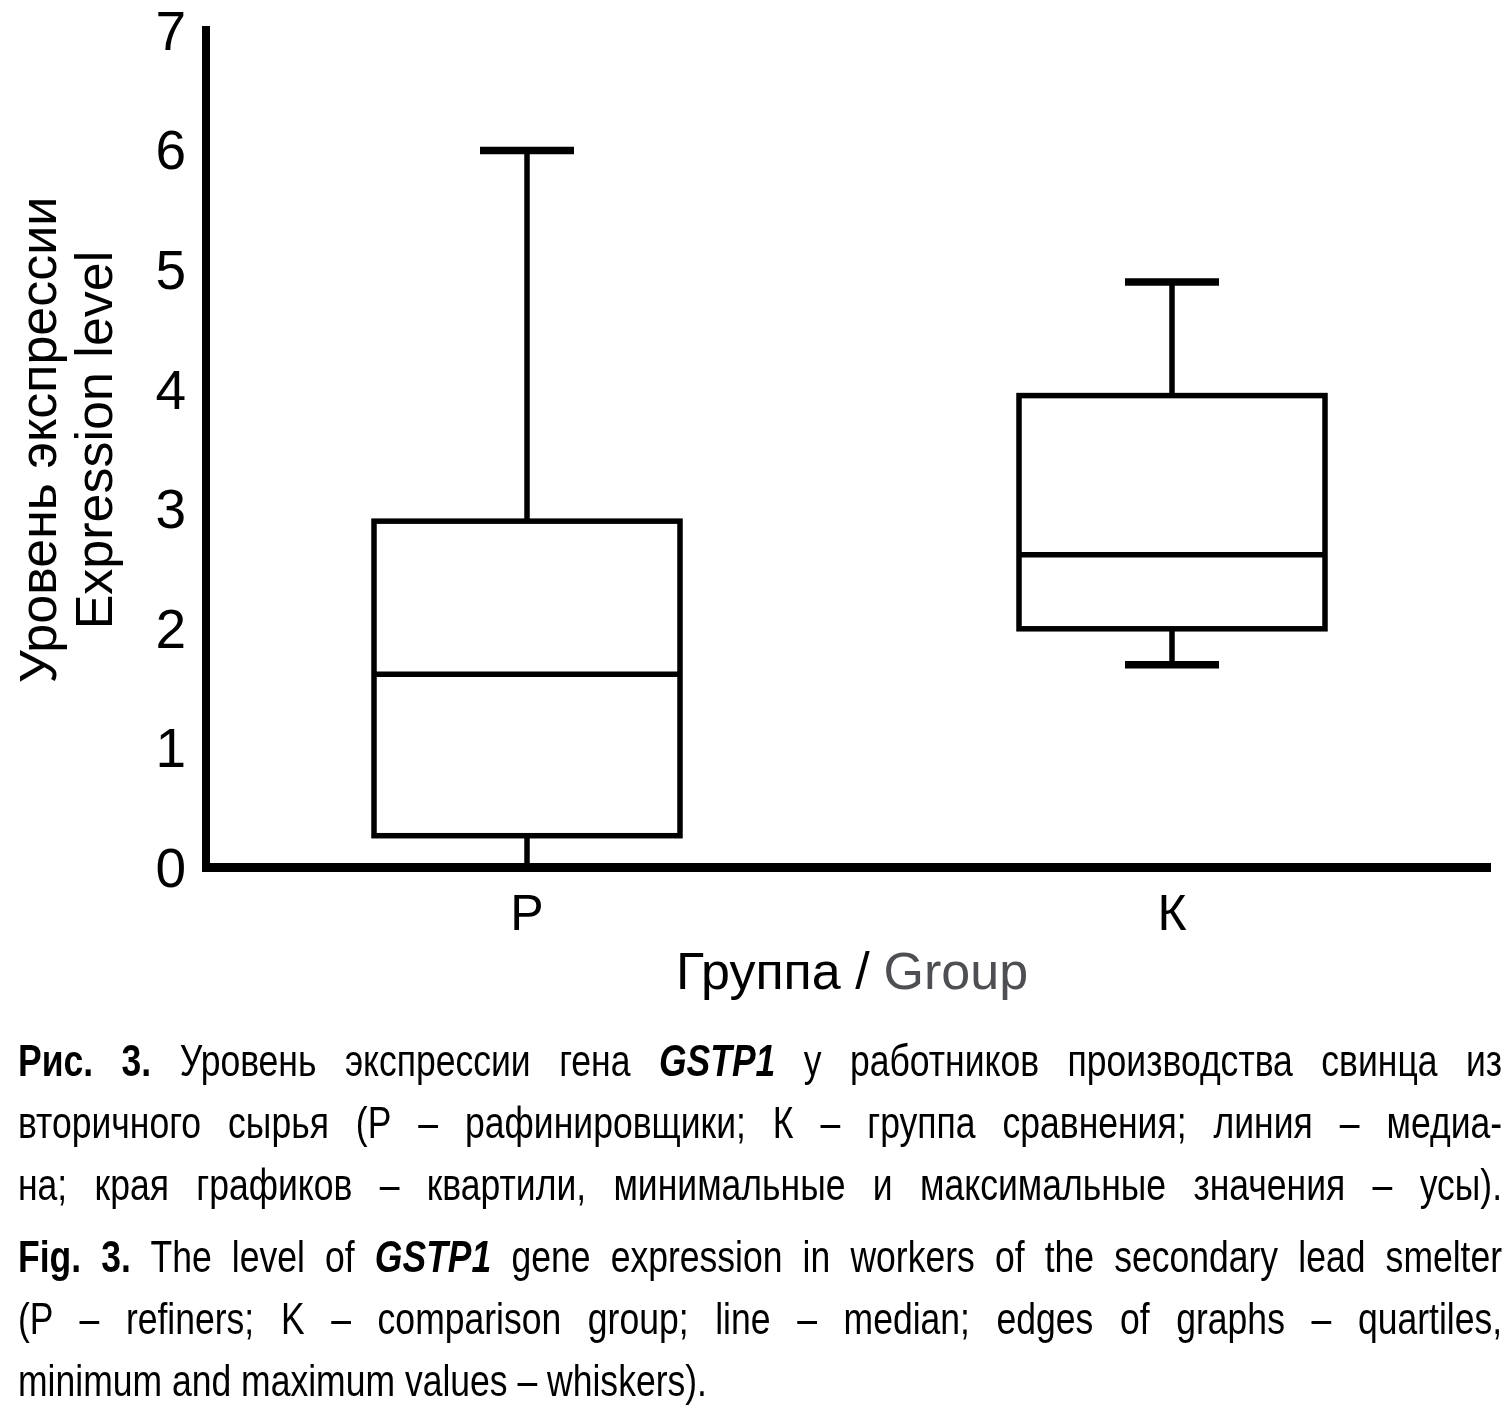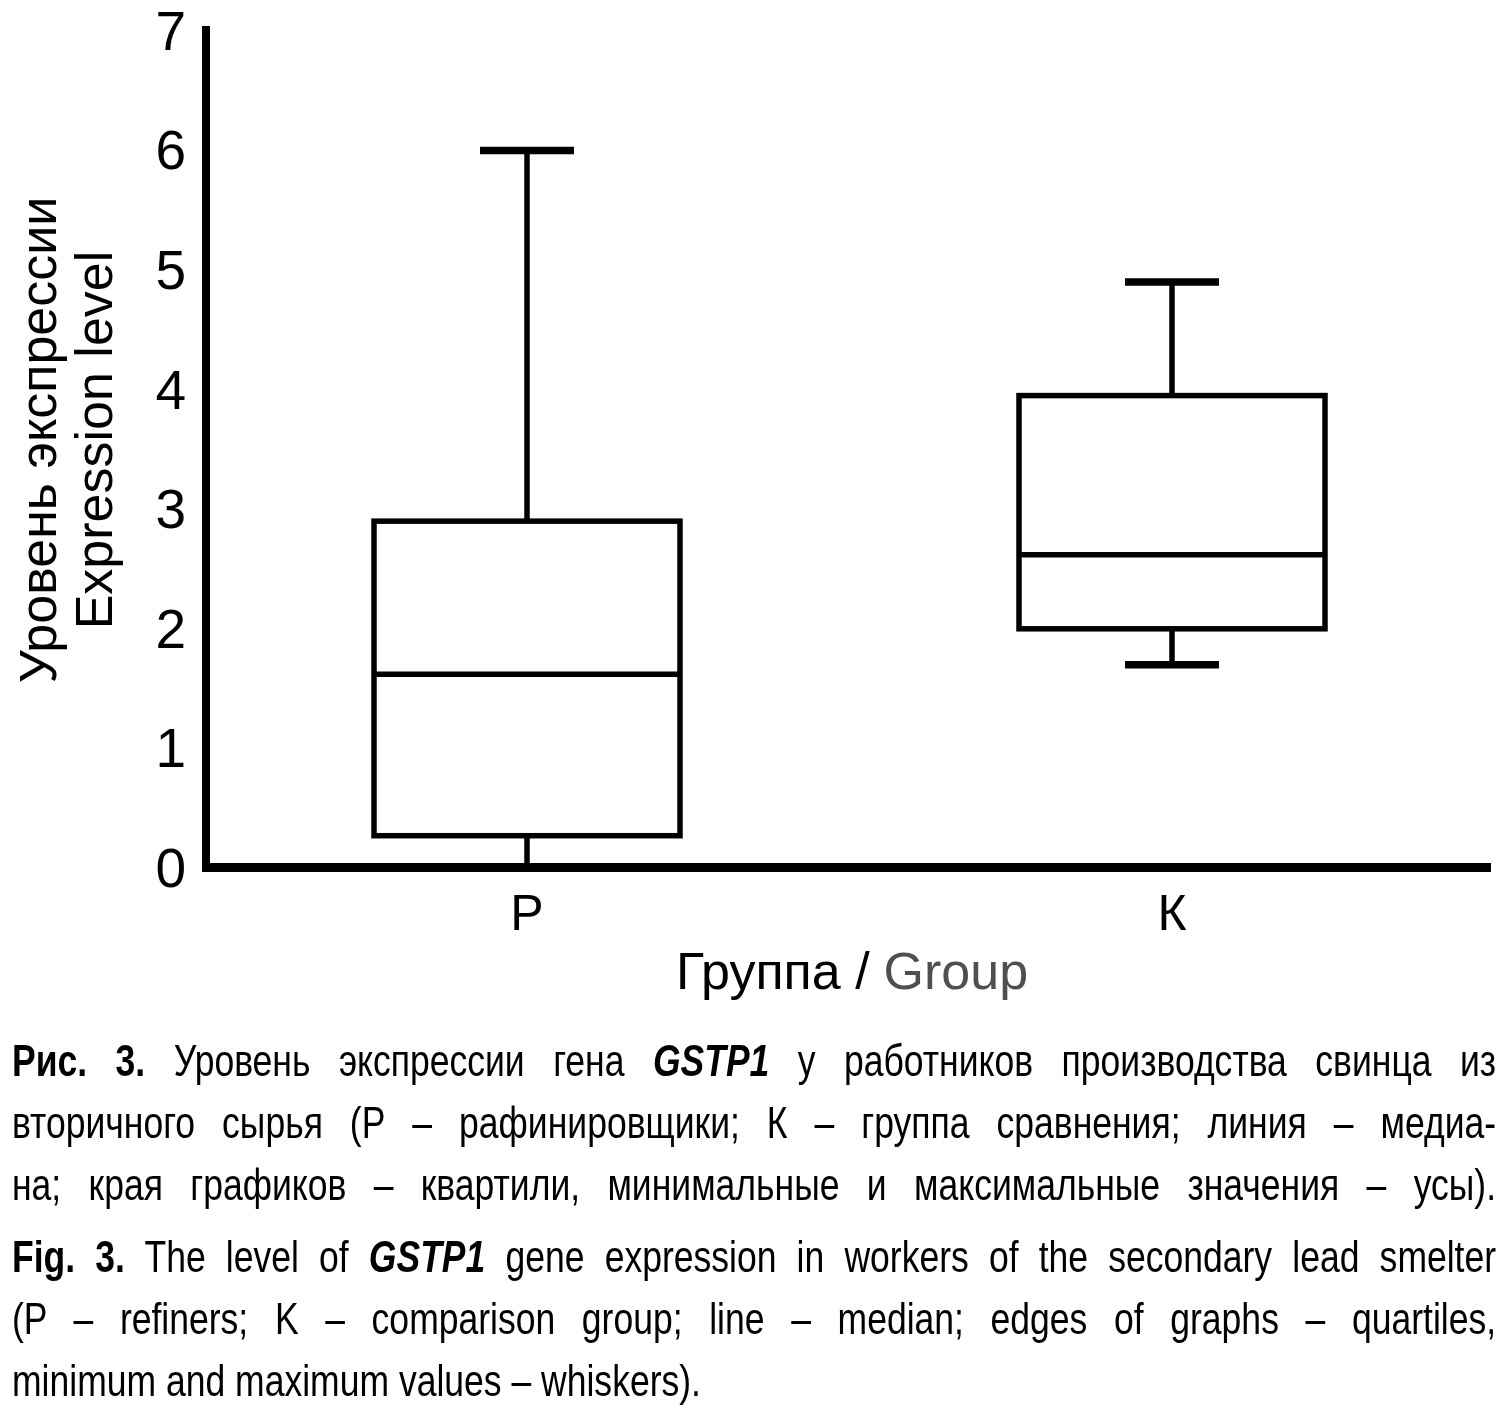--- a/index.html
+++ b/index.html
@@ -7,21 +7,21 @@
        font-family:"Liberation Sans", sans-serif;}
   #chart-svg{position:absolute;left:0;top:0;}
   #chart-svg text{font-family:"Liberation Sans", sans-serif;fill:#000;}
   .tick{font-size:55px;text-anchor:end;}
   .cat{font-size:50px;text-anchor:middle;}
   .axis-title{font-size:52px;}
   .axis-title-x{font-size:52px;text-anchor:middle;}
   .muted{fill:#4d4f52;}
   .axis-line{stroke:#000;}
   
-  .caption{position:absolute;left:12px;top:1030px;width:1484px;}
+  .caption{position:absolute;left:18px;top:1030px;width:1484px;}
   .cap-scale{width:1880px;transform:scaleX(0.7894);transform-origin:0 0;}
   .cap-line{font-size:45px;line-height:62px;color:#000;letter-spacing:0;}
   .just{text-align:justify;text-align-last:justify;}
   .last-left{text-align:justify;text-align-last:left;}
   .b{font-weight:bold;}
   .bi{font-weight:bold;font-style:italic;}
   .cap-block-en{margin-top:10px;}
 </style>
 </head>
 <body>

